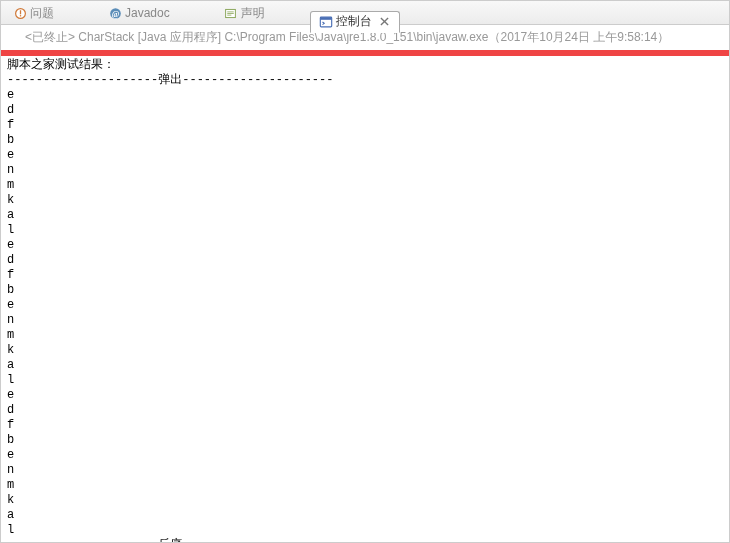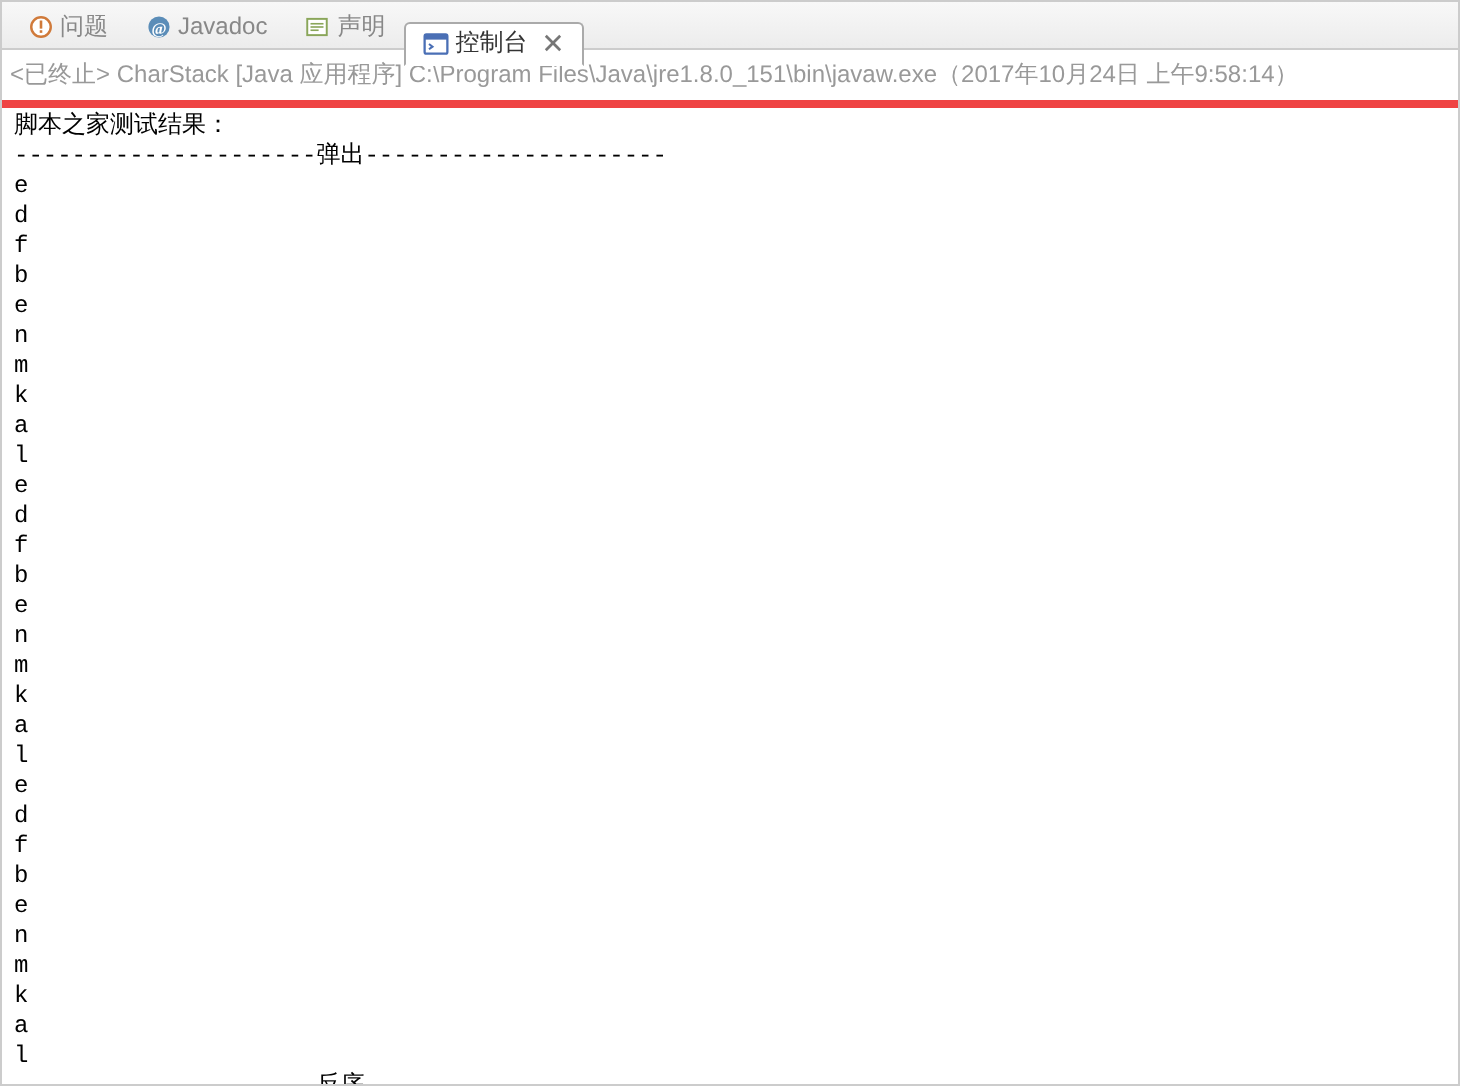--- a/index.html
+++ b/index.html
@@ -16,20 +16,21 @@
       overflow: hidden;
       border: 1px solid #ccc;
     }
     .tab-bar {
       display: flex;
       align-items: center;
       height: 24px;
       background: linear-gradient(#f8f8f8, #ececec);
       border-bottom: 1px solid #ccc;
       padding-left: 3px;
+      gap: 36px;
     }
     .tab {
       display: flex;
       align-items: center;
       gap: 3px;
       padding: 3px 8px;
       font-size: 12px;
       color: #333;
       cursor: pointer;
       border: 1px solid transparent;
@@ -60,24 +61,24 @@
       color: #666;
       font-size: 11px;
       width: 12px;
       height: 12px;
       display: inline-flex;
       align-items: center;
       justify-content: center;
       cursor: pointer;
     }
     .terminated-line {
-      padding: 4px 4px;
+      padding: 4px 24px;
       color: #999;
       font-size: 12px;
-      border-bottom: 4px solid #ef4444;
+      border-bottom: 6px solid #ef4444;
     }
     .console-output {
       padding: 2px 6px;
       font-family: Consolas, "Courier New", monospace;
       font-size: 12px;
       color: #000;
       line-height: 15px;
       white-space: pre;
     }
     

